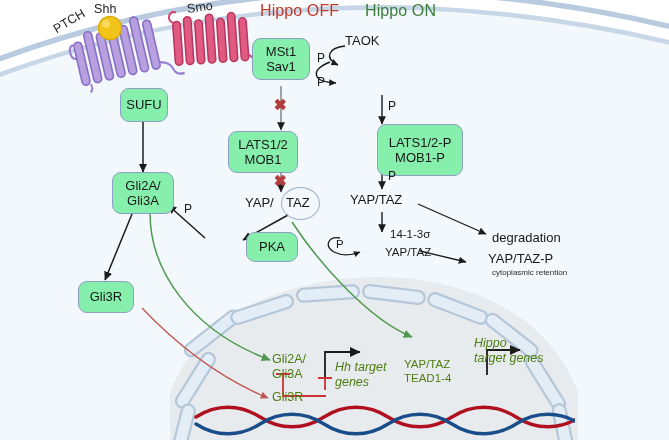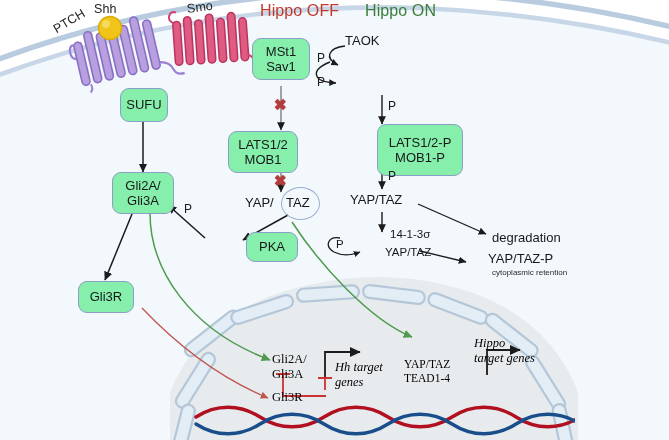--- a/index.html
+++ b/index.html
@@ -55,21 +55,21 @@
     font-family: Liberation Sans, sans-serif;
   }
   .plain {
     position: absolute;
     font-size: 13px;
     color: #17181a;
     white-space: nowrap;
   }
   .tiny { font-size: 8px; color: #2a2a2a; letter-spacing: 0px; }
   .ital { font-style: italic; }
-  .nucgene { font-size: 12.5px; color: #000000; line-height: 1.2; font-family: Liberation Serif, serif; }
+  .nucgene { font-size: 12.5px; color: #4d7c0f; line-height: 1.2; }
   .xmark {
     position: absolute;
     color: #b23b3b;
     font-size: 15px;
     font-weight: bold;
     font-family: "Liberation Sans", sans-serif;
     text-shadow: 0 0 1px #b23b3b;
   }
   .sml { font-size: 11.5px; }
 </style>

